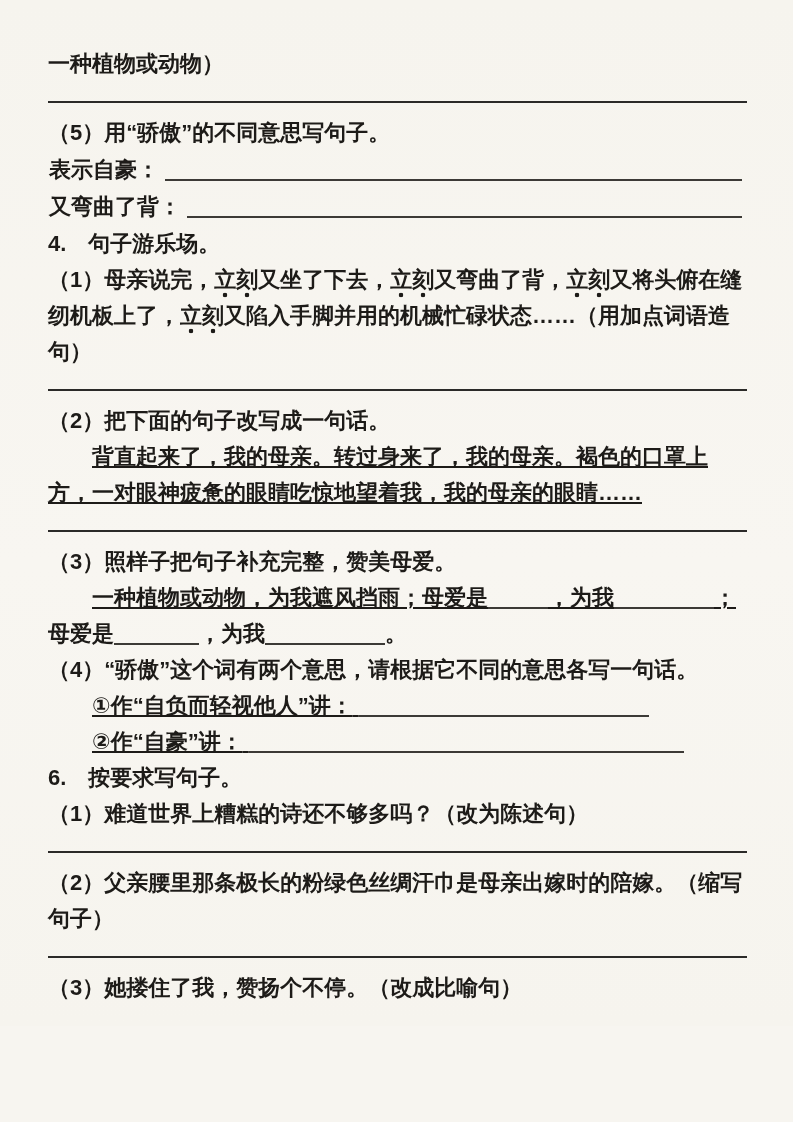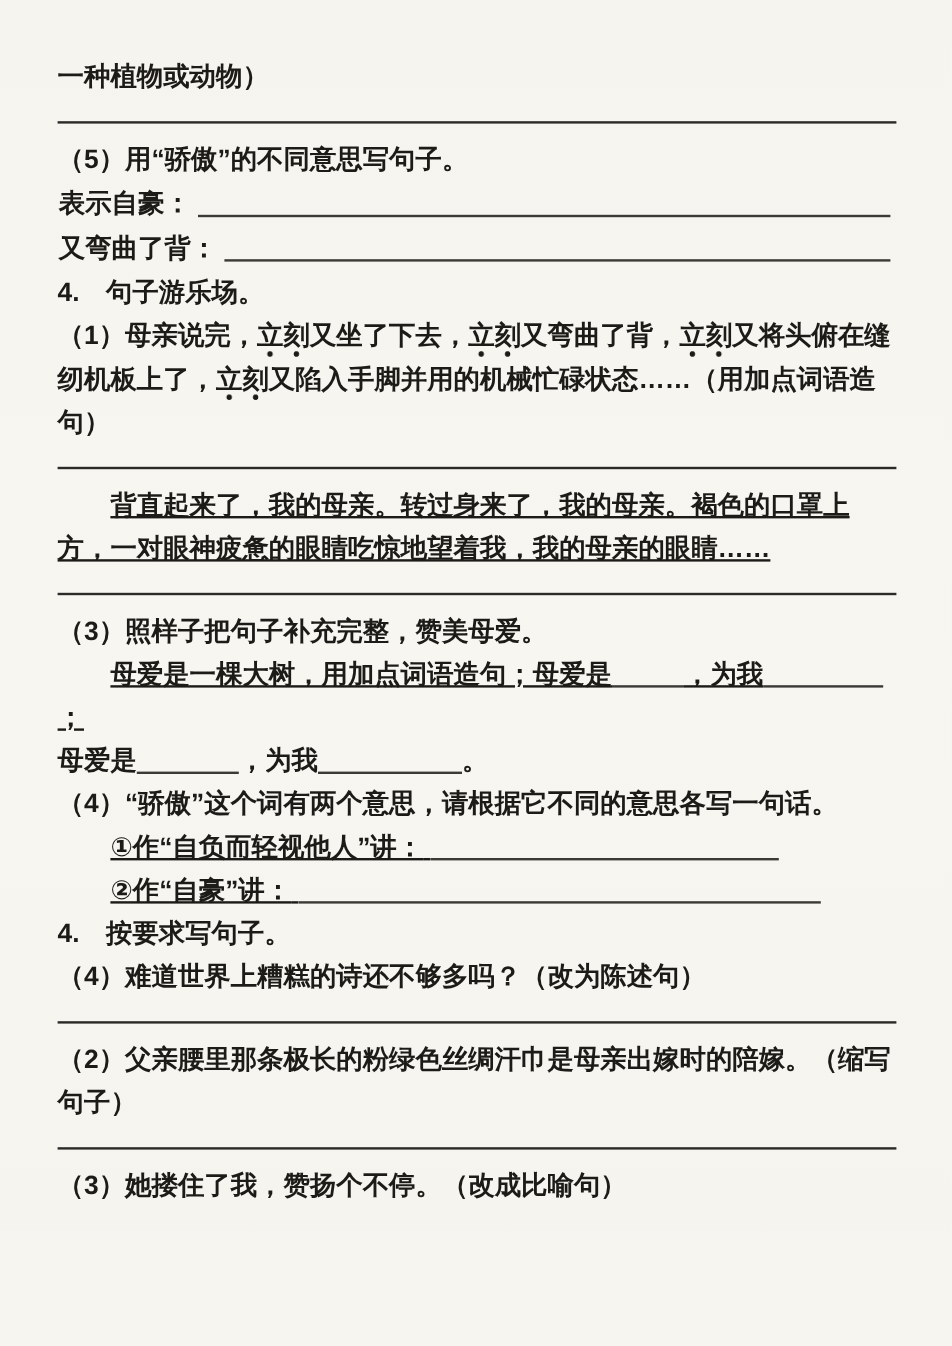--- a/index.html
+++ b/index.html
@@ -80,34 +80,35 @@
     <span class="lbl">又弯曲了背：</span>
     <span class="fill"></span>
   </div>
 
   <p class="ln">4.　句子游乐场。</p>
 
   <p class="ln"><span>（1）母亲说完，</span><span class="em">立刻</span><span>又坐了下去，</span><span class="em">立刻</span><span>又弯曲了背，</span><span class="em">立刻</span><span>又将头俯在缝纫机板上了，</span><span class="em">立刻</span><span>又陷入手脚并用的机械忙碌状态……（用加点词语造句）</span></p>
 
   <div class="rule"></div>
 
+  <p class="ln">（2）把下面的句子改写成一句话。</p>
   <p class="ln indent">背直起来了，我的母亲。转过身来了，我的母亲。褐色的口罩上方，一对眼神疲惫的眼睛吃惊地望着我，我的母亲的眼睛……</p>
 
   <div class="rule"></div>
 
   <p class="ln">（3）照样子把句子补充完整，赞美母爱。</p>
-  <p class="ln indent"><span>母爱是一棵大树，用加点词语造句；母爱是</span><span class="blank b60"></span><span>，为我</span><span class="blank b100"></span><span>；</span></p>
+  <p class="ln indent"><span>一种植物或动物，为我遮风挡雨；母爱是</span><span class="blank b60"></span><span>，为我</span><span class="blank b100"></span><span>；</span></p>
   <p class="ln"><span>母爱是</span><span class="blank b85"></span><span>，为我</span><span class="blank b120"></span><span>。</span></p>
 
   <p class="ln">（4）“骄傲”这个词有两个意思，请根据它不同的意思各写一句话。</p>
   <p class="ln indent"><span>①作“自负而轻视他人”讲：</span> <span class="blank b290"></span></p>
   <p class="ln indent"><span>②作“自豪”讲：</span> <span class="blank b435"></span></p>
 
-  <p class="ln">4.　按要求写句子。</p>
-  <p class="ln">（4）难道世界上糟糕的诗还不够多吗？（改为陈述句）</p>
+  <p class="ln">6.　按要求写句子。</p>
+  <p class="ln">（1）难道世界上糟糕的诗还不够多吗？（改为陈述句）</p>
 
   <div class="rule"></div>
 
   <p class="ln">（2）父亲腰里那条极长的粉绿色丝绸汗巾是母亲出嫁时的陪嫁。（缩写句子）</p>
 
   <div class="rule"></div>
 
   <p class="ln">（3）她搂住了我，赞扬个不停。（改成比喻句）</p>
 
   <div class="rule tall"></div>

